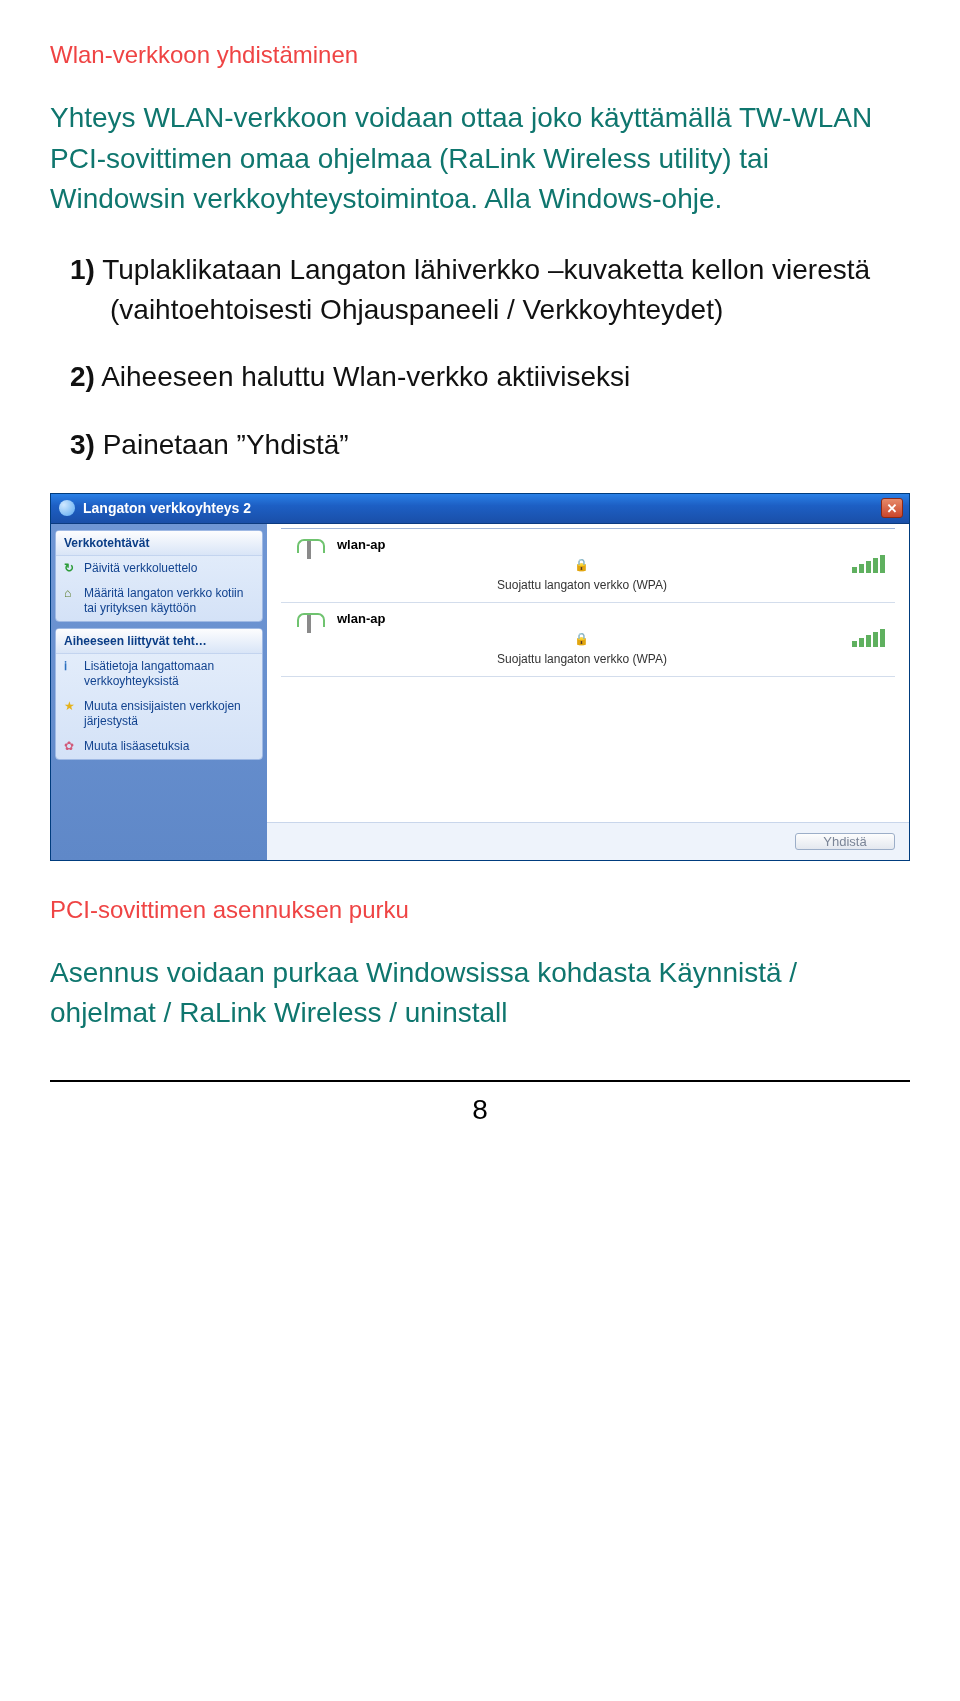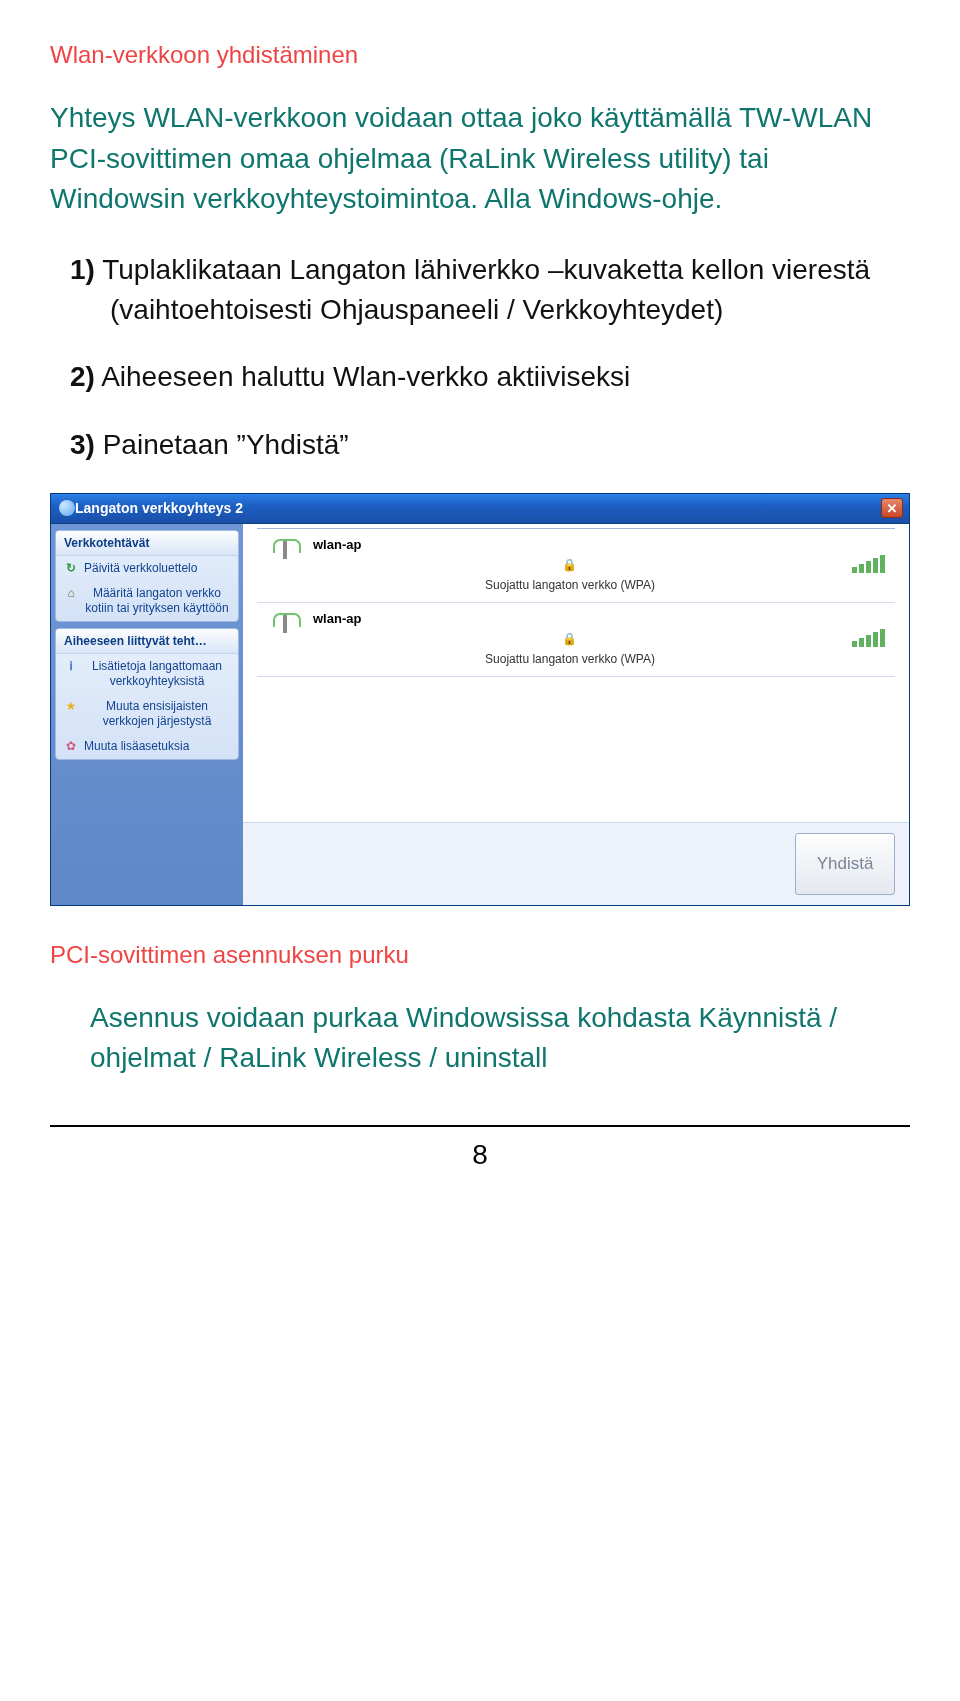--- a/index.html
+++ b/index.html
@@ -49,38 +49,38 @@
     background: linear-gradient(to bottom, #2a80e6 0%, #1d5fc4 40%, #1a4fa8 100%);
     display: flex;
     align-items: center;
     justify-content: space-between;
     padding: 0 6px 0 8px;
     color: #fff;
     font-weight: bold;
     font-size: 14px;
     border-bottom: 1px solid #0c3b80;
   }
-  .title-left { display:flex; align-items:flex-start; }
+  .title-left { display:flex; align-items:flex-start; gap:8px; }
   .antenna-dot {
     width: 16px; height: 16px; border-radius: 50%;
     background: radial-gradient(circle at 30% 30%, #cfe8ff, #5aa9f0);
     display:inline-block;
   }
   .close-btn {
     width: 22px; height: 20px;
     background: linear-gradient(to bottom,#e68a6a,#c9452b);
     border:1px solid #8b2a16;
     border-radius:3px;
     display:flex; align-items:center; justify-content:center;
     color:#fff; font-weight:bold; font-size:13px;
     cursor:pointer;
   }
   .win-body { display:flex; background:#fff; }
   .sidebar {
-    width: 192px;
+    width: 216px;
     background: linear-gradient(to bottom, #6f96d4 0%, #5f88c8 100%);
     padding: 6px 4px;
     font-size: 12px;
   }
   .side-group {
     background: linear-gradient(to bottom, #e6effb, #d4e2f7);
     border-radius: 4px;
     margin-bottom: 6px;
     overflow:hidden;
     border:1px solid #9fb9e4;
@@ -92,21 +92,20 @@
     padding: 5px 8px;
     font-size: 12px;
     border-bottom:1px solid #c3d4ef;
   }
   .side-item {
     display:flex; align-items:flex-start; gap:6px;
     padding: 5px 8px;
     color:#12438f;
     cursor:pointer;
     line-height:1.25;
-    text-align:center;
   }
   .side-icon {
     width:14px; height:14px; flex:0 0 14px;
     display:inline-block;
   }
   .side-icon.refresh::before{content:"↻"; color:#2d9c3a; font-weight:bold;}
   .side-icon.home::before{content:"⌂"; color:#5a7a25; font-weight:bold;}
   .side-icon.info::before{content:"ℹ"; color:#2a6fbf; font-weight:bold;}
   .side-icon.star::before{content:"★"; color:#e5b21a;}
   .side-icon.tool::before{content:"✿"; color:#d15a7a;}
@@ -163,24 +162,24 @@
   .bars span:nth-child(3){height:12px;}
   .bars span:nth-child(4){height:15px;}
   .bars span:nth-child(5){height:18px;}
   .bottom-bar{
     background:#eef3fb;
     border-top:1px solid #c9d6eb;
     padding:10px 14px;
     display:flex; justify-content:flex-end;
   }
   .connect-btn{
-    min-width:100px; padding:20px 18px;
+    min-width:100px; padding:0 18px;
     background:linear-gradient(to bottom,#fdfdfd,#e4e8ef);
     border:1px solid #9caec8; border-radius:3px;
-    color:#7b8597; font-size:17px;
+    color:#7b8597; font-size:13px;
     cursor:pointer;
   }
 
   .hr-line{
     border:none; border-top:2px solid #000; margin:46px 0 12px 0;
   }
   .pagenum{
     text-align:center; font-size:28px; margin-top:8px;
   }
 </style>
@@ -300,17 +299,17 @@
       </div>
       <div class="bottom-bar">
         <button class="connect-btn">Yhdistä</button>
       </div>
     </div>
   </div>
 </div>
 
 <h1 class="heading">PCI-sovittimen asennuksen purku</h1>
 
-<p class="para" style="margin-bottom:6px;margin-left:40px;">Asennus voidaan purkaa Windowsissa kohdasta Käynnistä / ohjelmat / RaLink Wireless / uninstall</p>
+<p class="para" style="margin-bottom:6px;">Asennus voidaan purkaa Windowsissa kohdasta Käynnistä / ohjelmat / RaLink Wireless / uninstall</p>
 
 <hr class="hr-line">
 
 <div class="pagenum">8</div>
 
 </body></html>

